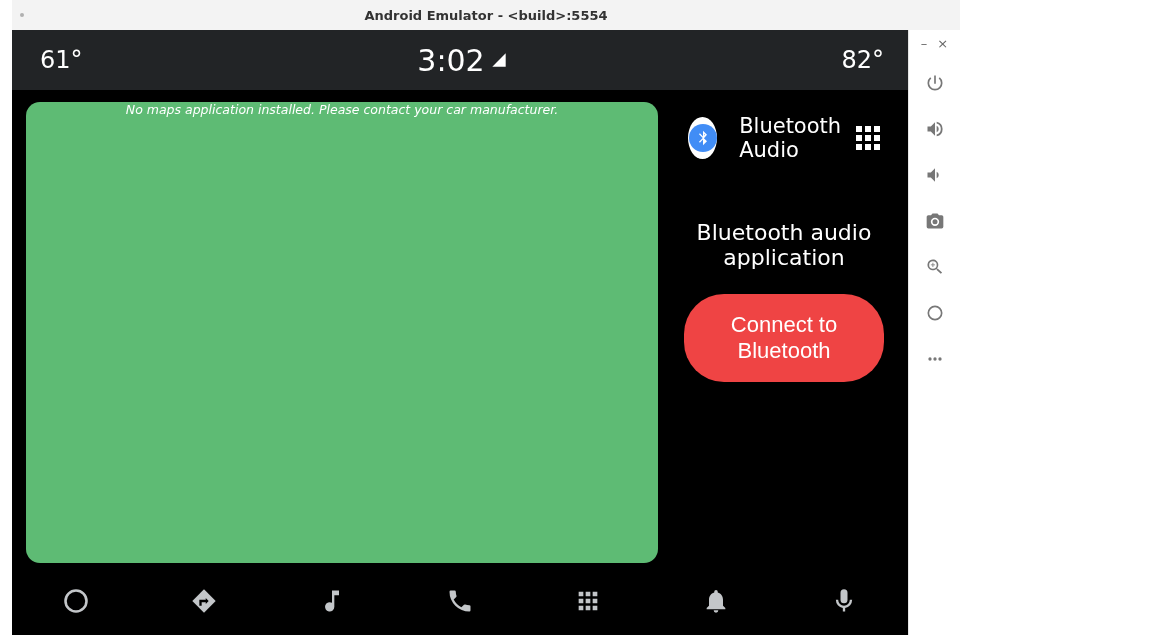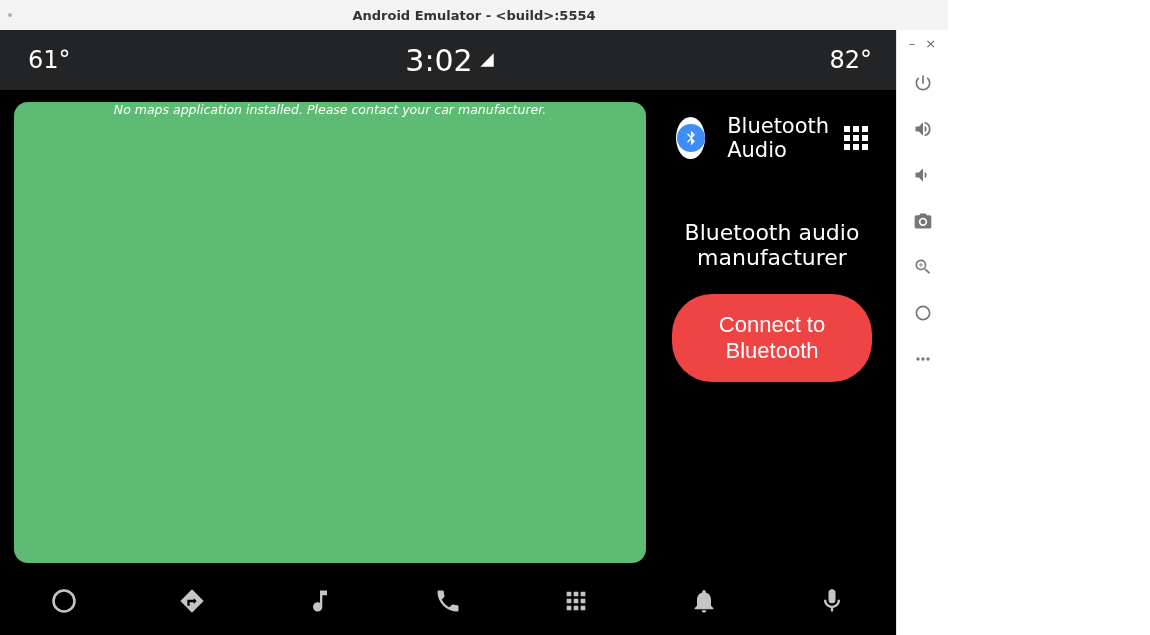--- a/index.html
+++ b/index.html
@@ -1,17 +1,17 @@
 <!DOCTYPE html>
 <html><head>
 <meta charset="utf-8">
 <style>
   * { box-sizing: border-box; margin: 0; padding: 0; }
   html, body { width: 1150px; height: 635px; overflow: hidden; font-family: "DejaVu Sans", "Segoe UI", Roboto, Arial, sans-serif; background: #fff; }
-  .window { width: 948px; height: 635px; display: flex; flex-direction: column; }
+  .window { width: 948px; height: 635px; display: flex; flex-direction: column; margin-left: 12px; }
   .titlebar { height: 30px; background: #f3f3f3; display: flex; align-items: center; justify-content: center; font-size: 13px; font-weight: 700; color: #333; position: relative; }
   .titlebar .tb-left-dot { position: absolute; left: 8px; top: 50%; transform: translateY(-50%); width: 4px; height: 4px; border-radius: 50%; background: #b0b0b0; }
 
   .body-row { flex: 1; display: flex; border-radius: 18px; }
   .emulator { flex: 1; background: #000; display: flex; flex-direction: column; }
   
   .status { height: 60px; background: #222426; color: #fff; display: flex; align-items: center; justify-content: space-between; padding: 0 24px 0 28px; font-size: 24px; font-weight: 400; }
   .status .center { display: flex; align-items: center; font-size: 30px; font-weight: 500;}
   .status .sig { margin-left: 6px; display: inline-flex; }
 
@@ -101,21 +101,21 @@
                   <span></span>
                   <span></span>
                   <span></span>
                   <span></span>
                   <span></span>
                   <span></span>
                   <span></span>
                   <span></span>
               </div>
             </div>
-            <div class="bt-msg">Bluetooth audio manufacturer</div>
+            <div class="bt-msg">Bluetooth audio application</div>
             <div class="bt-btn-row">
               <button class="bt-btn">Connect to Bluetooth</button>
             </div>
           </div>
         </div>
       </div>
 
       <div class="nav">
         <div class="nav-item" aria-label="home">
           <svg viewBox="0 0 24 24">

